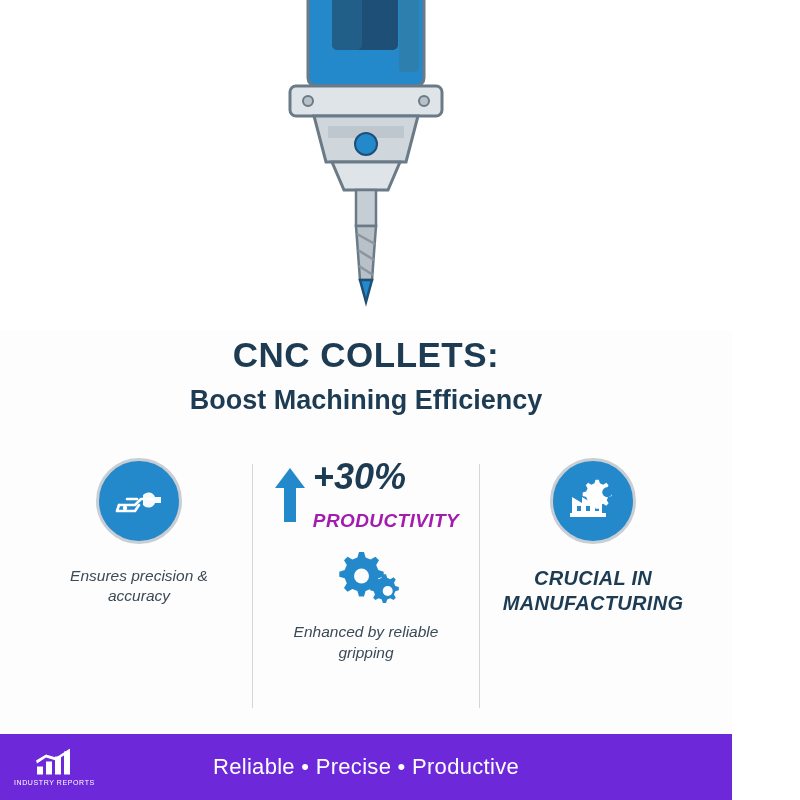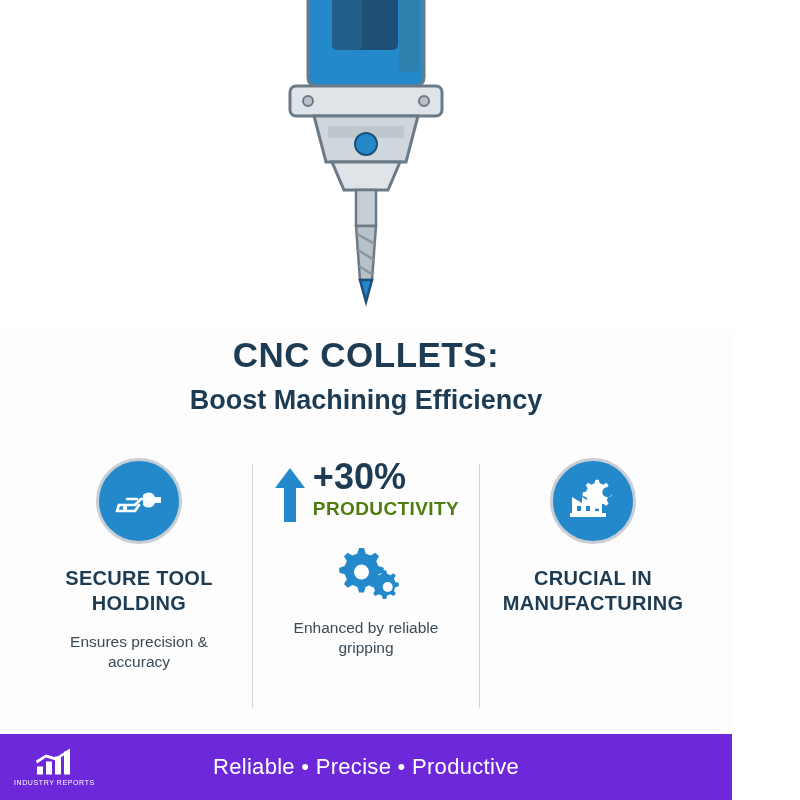--- a/index.html
+++ b/index.html
@@ -57,20 +57,21 @@
     align-items: flex-start;
     justify-content: center;
     padding: 42px 26px 0 26px;
     gap: 0;
   }
   .feature {
     flex: 1 1 0;
     text-align: center;
     padding: 0 12px;
     position: relative;
+    font-style: italic;
   }
   .divider {
     width: 1px;
     align-self: stretch;
     background: #cfd6dc;
     margin-top: 6px;
     margin-bottom: 26px;
     flex: 0 0 1px;
   }
   .circle-icon {
@@ -110,23 +111,23 @@
   .stat-text { text-align: left; }
   .stat-value {
     font-size: 36px;
     font-weight: bold;
     color: #1d3c53;
     line-height: 0.95;
   }
   .stat-label {
     font-size: 19px;
     font-weight: bold;
-    color: #4d7c0f;
+    color: #a21caf;
     letter-spacing: 0.4px;
-    margin-top: 4px;
+    margin-top: 16px;
   }
   .gear-wrap { margin: 16px auto 0 auto; width: 74px; }
   .center-desc {
     font-size: 15.5px;
     color: #3b4a57;
     margin-top: 14px;
     line-height: 1.35;
   }
 
   
@@ -211,21 +212,20 @@
         <svg width="52" height="52" viewBox="0 0 52 52" xmlns="http://www.w3.org/2000/svg">
           <g fill="none" stroke="#ffffff" stroke-width="2.6" stroke-linecap="round" stroke-linejoin="round">
             <path d="M6 30 h16 l6 -6 h12"></path>
             <path d="M6 30 l-2 6 h18 l4 -6"></path>
             <path d="M30 20 a7 7 0 0 1 12 2 l6 0 0 6 -6 0 a7 7 0 0 1 -12 2 z" fill="#ffffff" stroke="none" opacity="0.95"></path>
             <path d="M14 24 h10"></path>
             <circle cx="12" cy="33" r="2.2" fill="#ffffff" stroke="none"></circle>
           </g>
         </svg>
       </div>
-      <div class="feature-title">SECURE TOOL HOLDING</div>
       <div class="feature-desc">Ensures precision &amp; accuracy</div>
     </div>
 
     <div class="divider"></div>
 
     <div class="feature feature-center">
       <div class="stat-row">
         <div class="stat-arrow">
           <svg width="34" height="58" viewBox="0 0 34 58" xmlns="http://www.w3.org/2000/svg">
             <path d="M17 2 L32 22 L23 22 L23 56 L11 56 L11 22 L2 22 Z" fill="#2489cb"></path>

